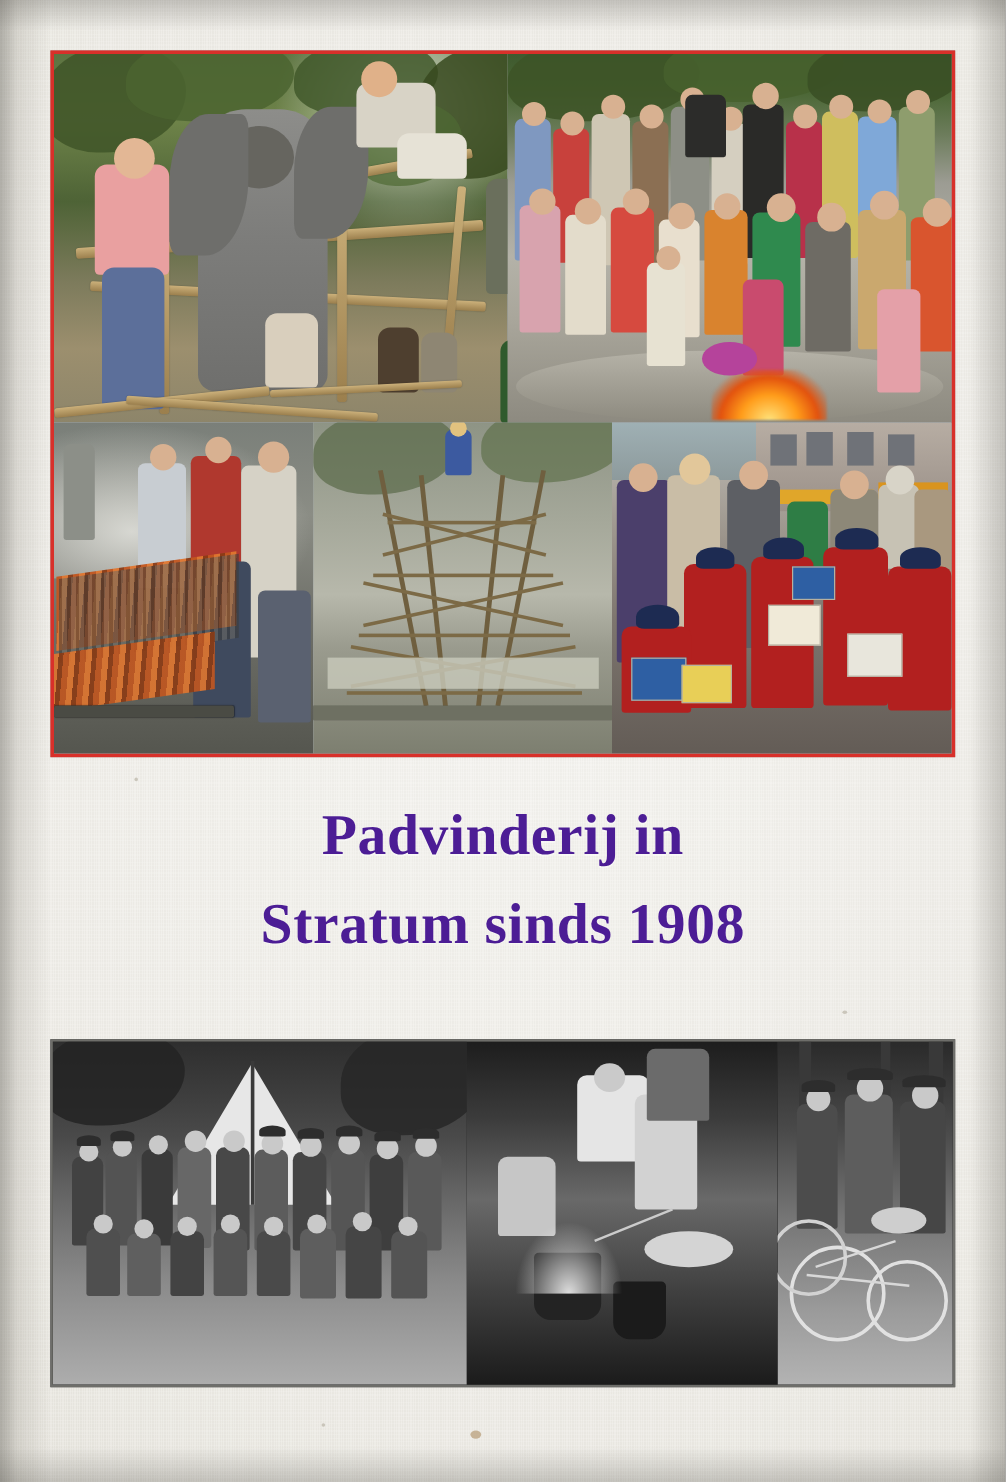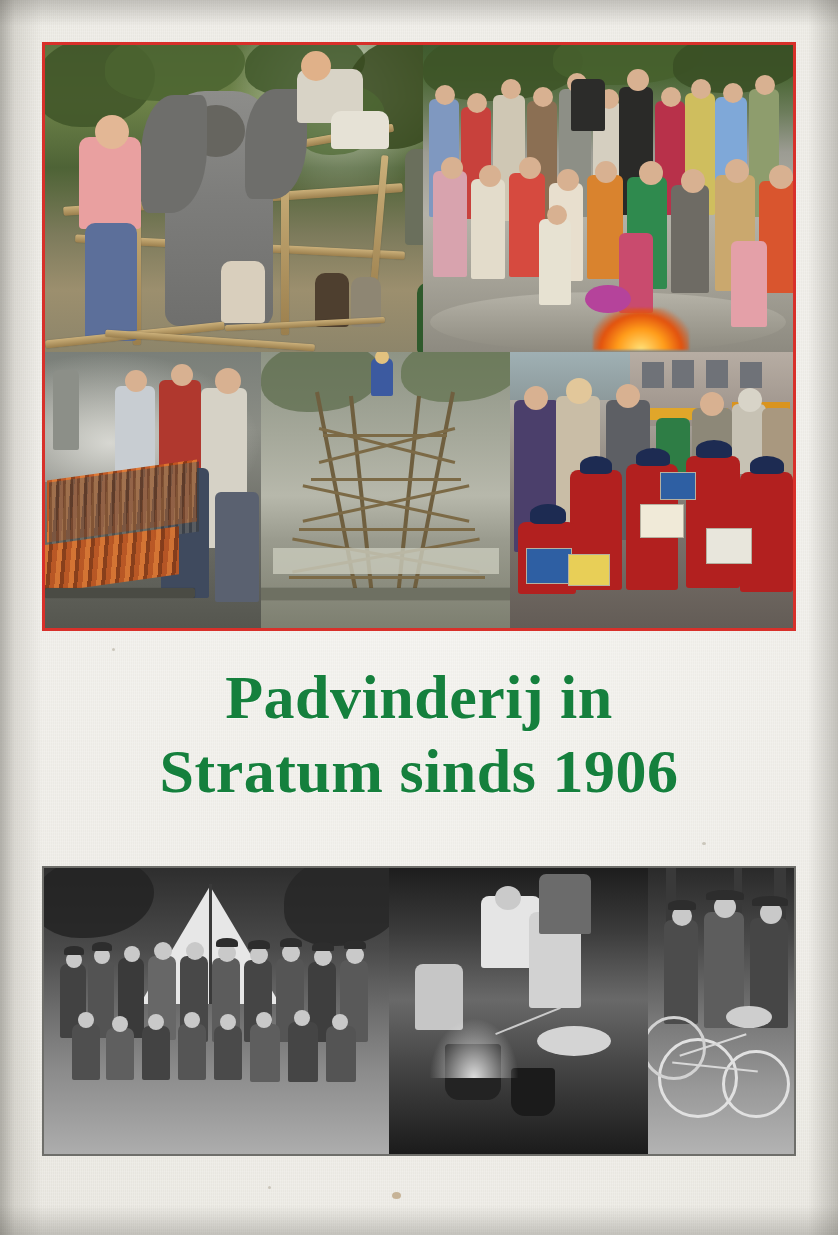--- a/index.html
+++ b/index.html
@@ -251,22 +251,22 @@
   .title-block {
     position: absolute;
     left: 42px;
     right: 42px;
     top: 660px;
     text-align: center;
   }
   .title-line {
     font-family: "Liberation Serif", serif;
     font-weight: bold;
-    color: #15803d;
-    font-size: 62px;
+    color: #4c1d95;
+    font-size: 48px;
     line-height: 74px;
     letter-spacing: .5px;
     text-shadow: 0 1px 0 rgba(255,255,255,.45);
   }
 
   
   .collage-bottom {
     position: absolute;
     left: 42px;
     top: 866px;
@@ -542,21 +542,21 @@
       <div class="box box-blue" style="left:16px;top:196px;width:44px;height:34px;"></div>
       <div class="box box-yellow" style="left:58px;top:202px;width:40px;height:30px;"></div>
       <div class="box" style="left:130px;top:152px;width:42px;height:32px;background:#f0ead8;"></div>
       <div class="box box-blue" style="left:150px;top:120px;width:34px;height:26px;"></div>
       <div class="box" style="left:196px;top:176px;width:44px;height:34px;background:#e8e6dc;"></div>
     </div>
   </div>
 
   <div class="title-block">
     <div class="title-line">Padvinderij in</div>
-    <div class="title-line">Stratum sinds 1906</div>
+    <div class="title-line">Stratum sinds 1908</div>
   </div>
 
   <div class="collage-bottom">
 
     <div class="bw b1">
       <div class="bg"></div>
       <div class="leaf" style="left:-10px;top:-10px;width:120px;height:80px;background:#22241e;"></div>
       <div class="leaf" style="left:240px;top:-12px;width:120px;height:90px;background:#26281f;"></div>
       <div class="big-tent"></div>
       <div class="tent-pole"></div>

